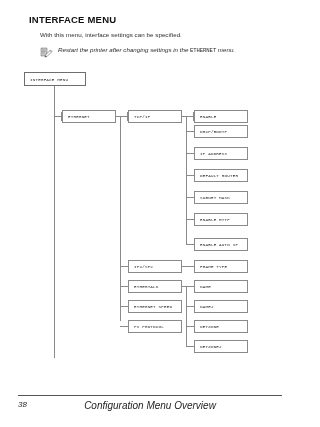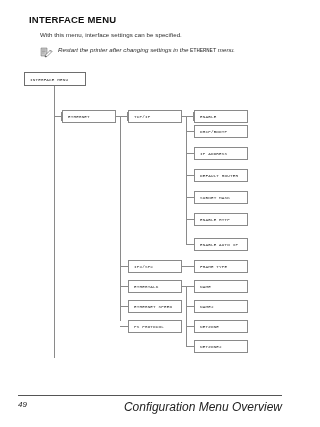--- a/index.html
+++ b/index.html
@@ -113,22 +113,22 @@
     top: 400px;
     font-size: 8px;
     font-style: italic;
     color: #222;
   }
   .footer-title {
     position: absolute;
     left: 18px;
     top: 400px;
     width: 264px;
-    text-align: right;
-    font-size: 12px;
+    text-align: center;
+    font-size: 10px;
     font-style: italic;
     color: #222;
   }
 </style>
 </head>
 <body>
 
 <div class="page-title">INTERFACE MENU</div>
 
 <div class="intro-text">With this menu, interface settings can be specified.</div>
@@ -215,14 +215,14 @@
 
   <div class="line h" style="left:186px; top:326px; width:8px;"></div>
   <div class="node" style="left:194px; top:320px; width:54px; height:13px;">NETZONE</div>
 
   <div class="line h" style="left:186px; top:346px; width:8px;"></div>
   <div class="node" style="left:194px; top:340px; width:54px; height:13px;">NETZONE2</div>
 
 </div>
 
 <div class="footer-rule"></div>
-<div class="footer-page">49</div>
+<div class="footer-page">38</div>
 <div class="footer-title">Configuration Menu Overview</div>
 
 </body></html>

